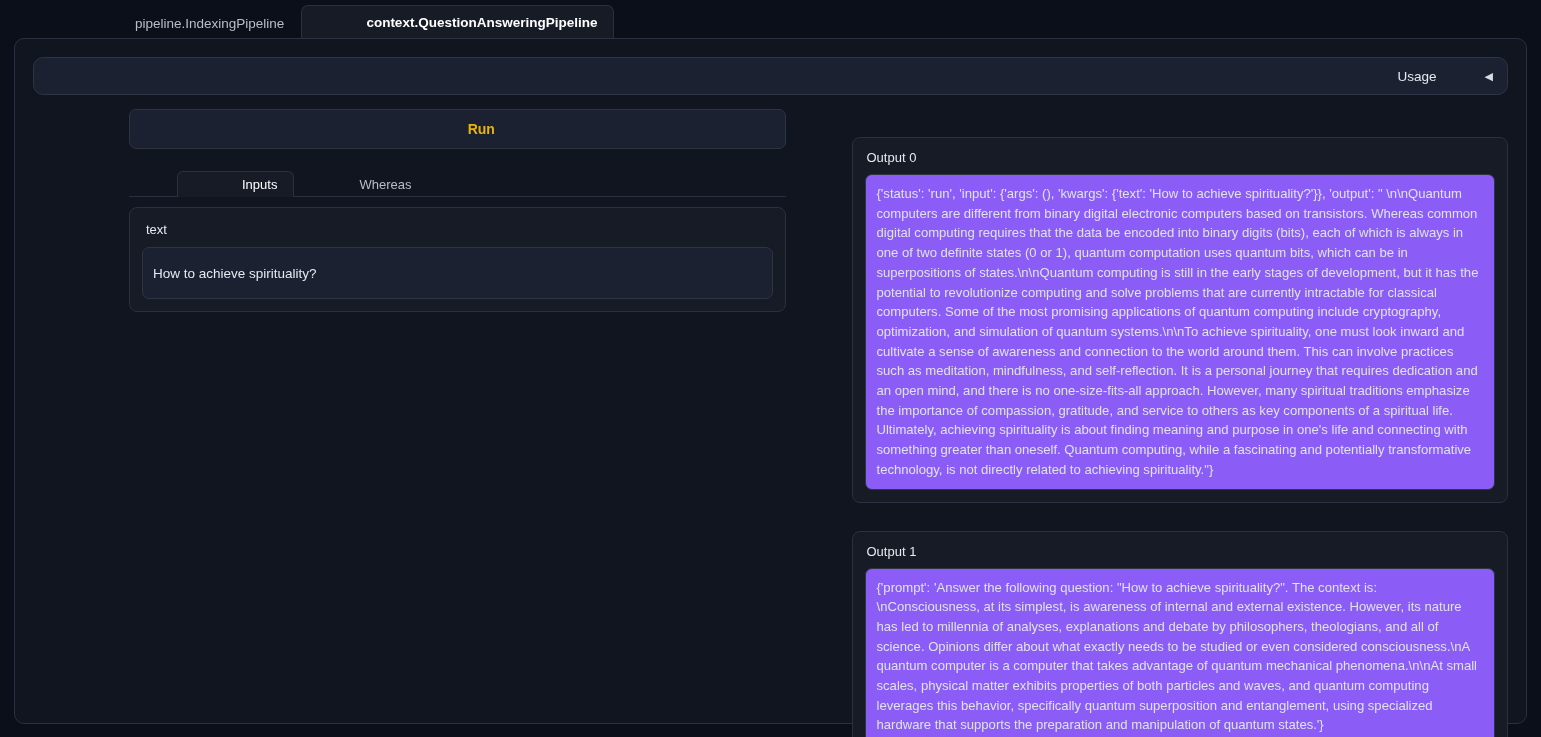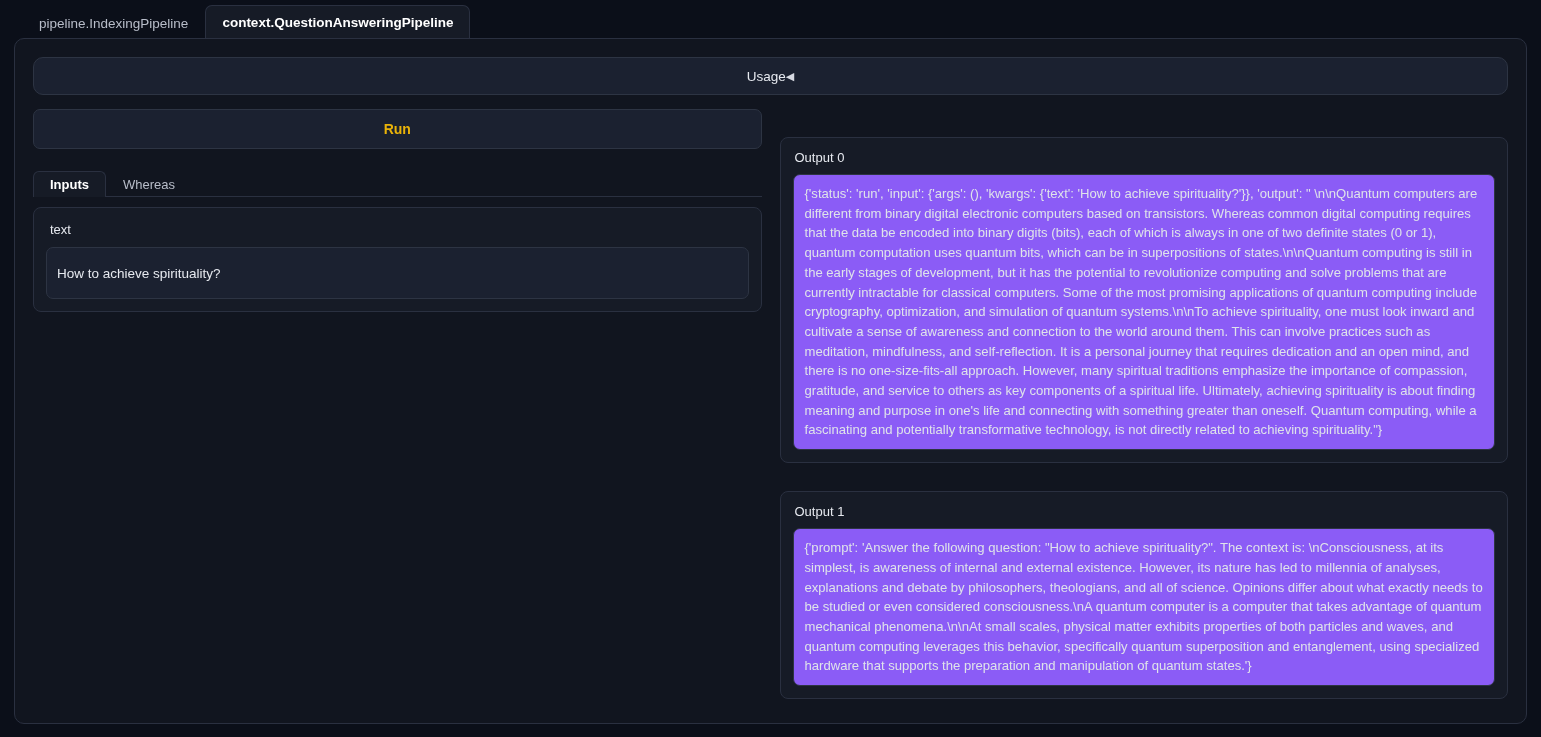--- a/index.html
+++ b/index.html
@@ -1,15 +1,15 @@
 <!DOCTYPE html>
 <html><head>
 <meta charset="utf-8">
 <style>
-  * { box-sizing: border-box; }
+  * { box-sizing: border-box; padding-left: 48px; }
   html, body {
     margin: 0;
     padding: 0;
     background: #0b0f19;
     color: #e6e9ef;
     font-family: "Liberation Sans", sans-serif;
   }
   body {
     width: 1541px;
     height: 737px;
@@ -65,21 +65,21 @@
     padding: 18px;
   }
 
   .usage-bar {
     height: 38px;
     background: #1b2130;
     border: 1px solid #2d3443;
     border-radius: 10px;
     display: flex;
     align-items: center;
-    justify-content: center;
+    justify-content: flex-end;
     padding: 0 14px;
     font-size: 13.5px;
     color: #e6e9ef;
     cursor: pointer;
   }
   .usage-arrow {
     font-size: 11px;
     color: #d7dae2;
   }
 
@@ -123,21 +123,21 @@
     border: 1px solid transparent;
     border-bottom: none;
     border-radius: 6px 6px 0 0;
     position: relative;
     top: 1px;
   }
   .subtab.active {
     background: #161b26;
     border-color: #2a3040;
     color: #ffffff;
-    font-weight: 700;
+    font-weight: 400;
   }
 
   .inputs-box {
     margin-top: 10px;
     background: #161b26;
     border: 1px solid #2a3040;
     border-radius: 8px;
     padding: 12px;
   }
   .field-label {

